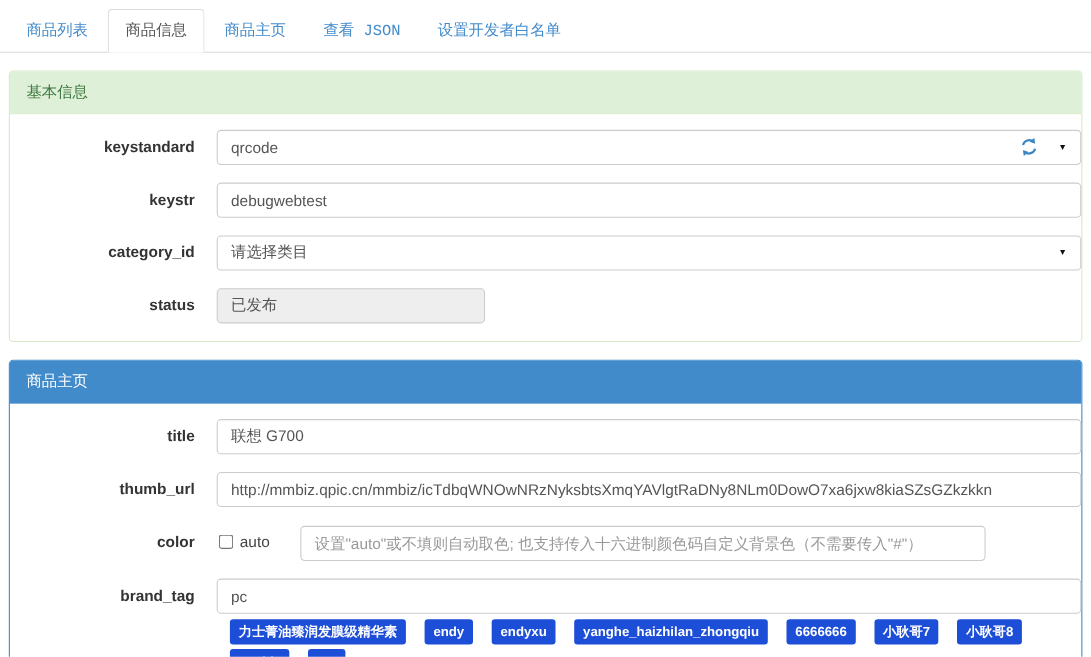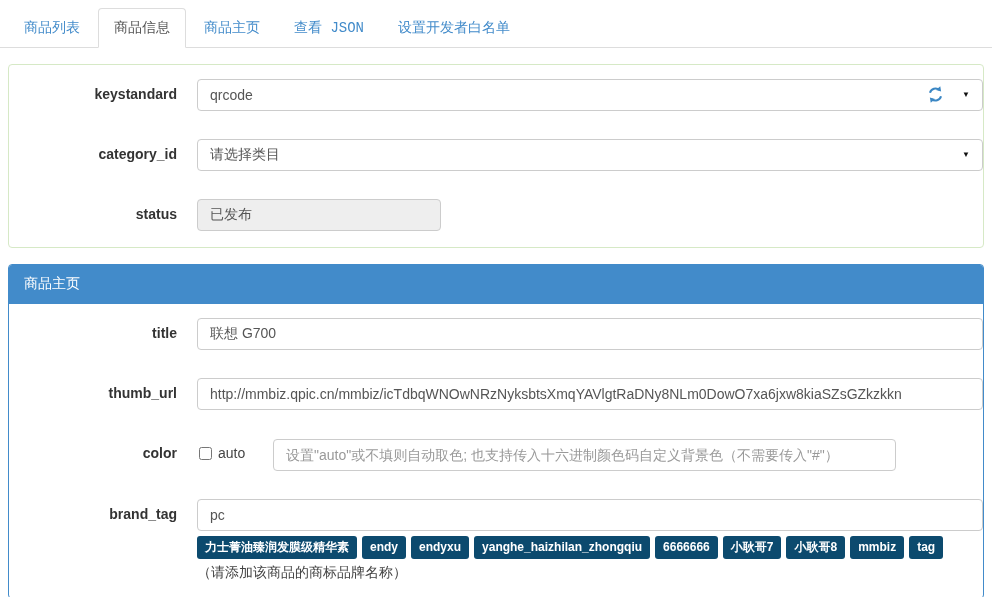--- a/index.html
+++ b/index.html
@@ -23,21 +23,21 @@
   
   .panel { margin:16px 8px 0 8px; border:1px solid; border-radius:4px; background:#fff; }
   .panel-heading { padding:10px 15px; border-radius:3px 3px 0 0; font-size:14px; }
   .panel-success { border-color:#d6e9c6; }
   .panel-success > .panel-heading { background:#dff0d8; color:#3c763d; border-bottom:1px solid #d6e9c6; }
   .panel-primary { border-color:#428bca; }
   .panel-primary > .panel-heading { background:#428bca; color:#fff; border-bottom:1px solid #428bca; }
   .panel-body { padding:14px 0 16px 0; }
 
   
-  .form-group { display:flex; align-items:flex-start; margin-bottom:28px; }
+  .form-group { display:flex; align-items:flex-start; margin-bottom:16px; }
   .form-group:last-child { margin-bottom:0; }
   .control-label { flex:none; width:168px; text-align:right; font-weight:bold; padding-top:7px; color:#333; }
   .controls { margin-left:20px; flex:1; position:relative; }
 
   .form-control, .fake-select {
     width:786px; height:32px; padding:5px 12px;
     border:1px solid #ccc; border-radius:4px;
     font:inherit; color:#555; background:#fff;
   }
   .form-control::placeholder { color:#999; opacity:1; }
@@ -50,24 +50,24 @@
     position:absolute; left:730px; top:7px;
     background:none; border:none; padding:0; cursor:pointer; line-height:0;
   }
 
   .checkbox-inline { display:inline-flex; align-items:center; width:76px; padding-top:7px; color:#444; }
   .checkbox-inline input { margin:0 6px 0 2px; width:13px; height:13px; }
   .color-input { width:623px; }
 
   .tag-row { margin-top:5px; }
   .tag {
-    display:inline-block; background:#0c4a6e; color:#fff;
+    display:inline-block; background:#1d4ed8; color:#fff;
     font-size:12px; font-weight:bold; line-height:1.1;
     padding:5px 8px; border-radius:3px;
-    margin:0 5px 4px 0; cursor:pointer;
+    margin:0 5px 4px 12px; cursor:pointer;
   }
   .help-text { color:#444; margin-top:1px; }
 </style>
 </head>
 <body>
 
 <ul class="nav-tabs">
   <li>
       <a>商品列表</a>
     </li>
@@ -79,20 +79,21 @@
     </li>
   <li>
       <a>查看 JSON</a>
     </li>
   <li>
       <a>设置开发者白名单</a>
     </li>
 </ul>
 
 <div class="panel panel-success">
+  <div class="panel-heading">基本信息</div>
   <div class="panel-body">
 
     <div class="form-group">
       <label class="control-label">keystandard</label>
       <div class="controls">
         <div class="fake-select">
           <span>qrcode</span>
           <span class="caret">▼</span>
         </div>
         <button class="refresh-btn">
@@ -103,20 +104,26 @@
                 <path d="M16.5 12 A 7 7 0 0 1 5.4 15.6"></path>
               </g>
               <polygon points="15.6,0.2 16.6,6.6 10.6,4.6" fill="#3b87c4"></polygon>
               <polygon points="4.4,19.8 3.4,13.4 9.4,15.4" fill="#3b87c4"></polygon>
             </svg>
           </span>
         </button>
       </div>
     </div>
 
+    <div class="form-group">
+      <label class="control-label">keystr</label>
+      <div class="controls">
+        <input class="form-control" type="text" value="debugwebtest" style="">
+      </div>
+    </div>
 
     <div class="form-group">
       <label class="control-label">category_id</label>
       <div class="controls">
         <div class="fake-select">
           <span>请选择类目</span>
           <span class="caret">▼</span>
         </div>
       </div>
     </div>

